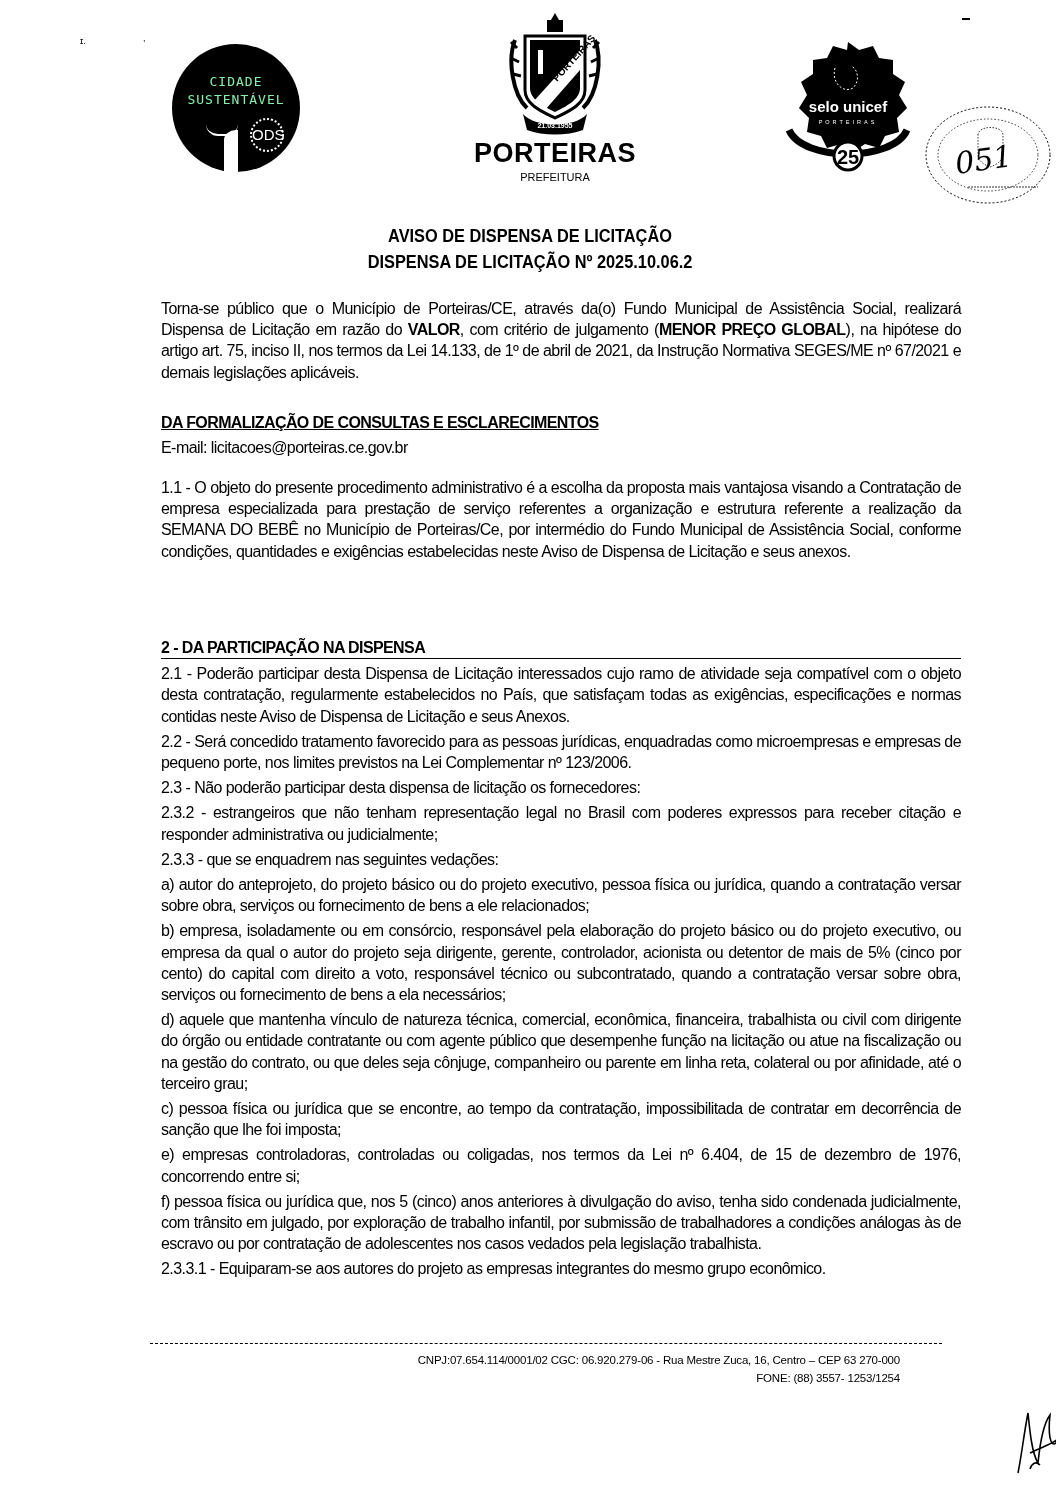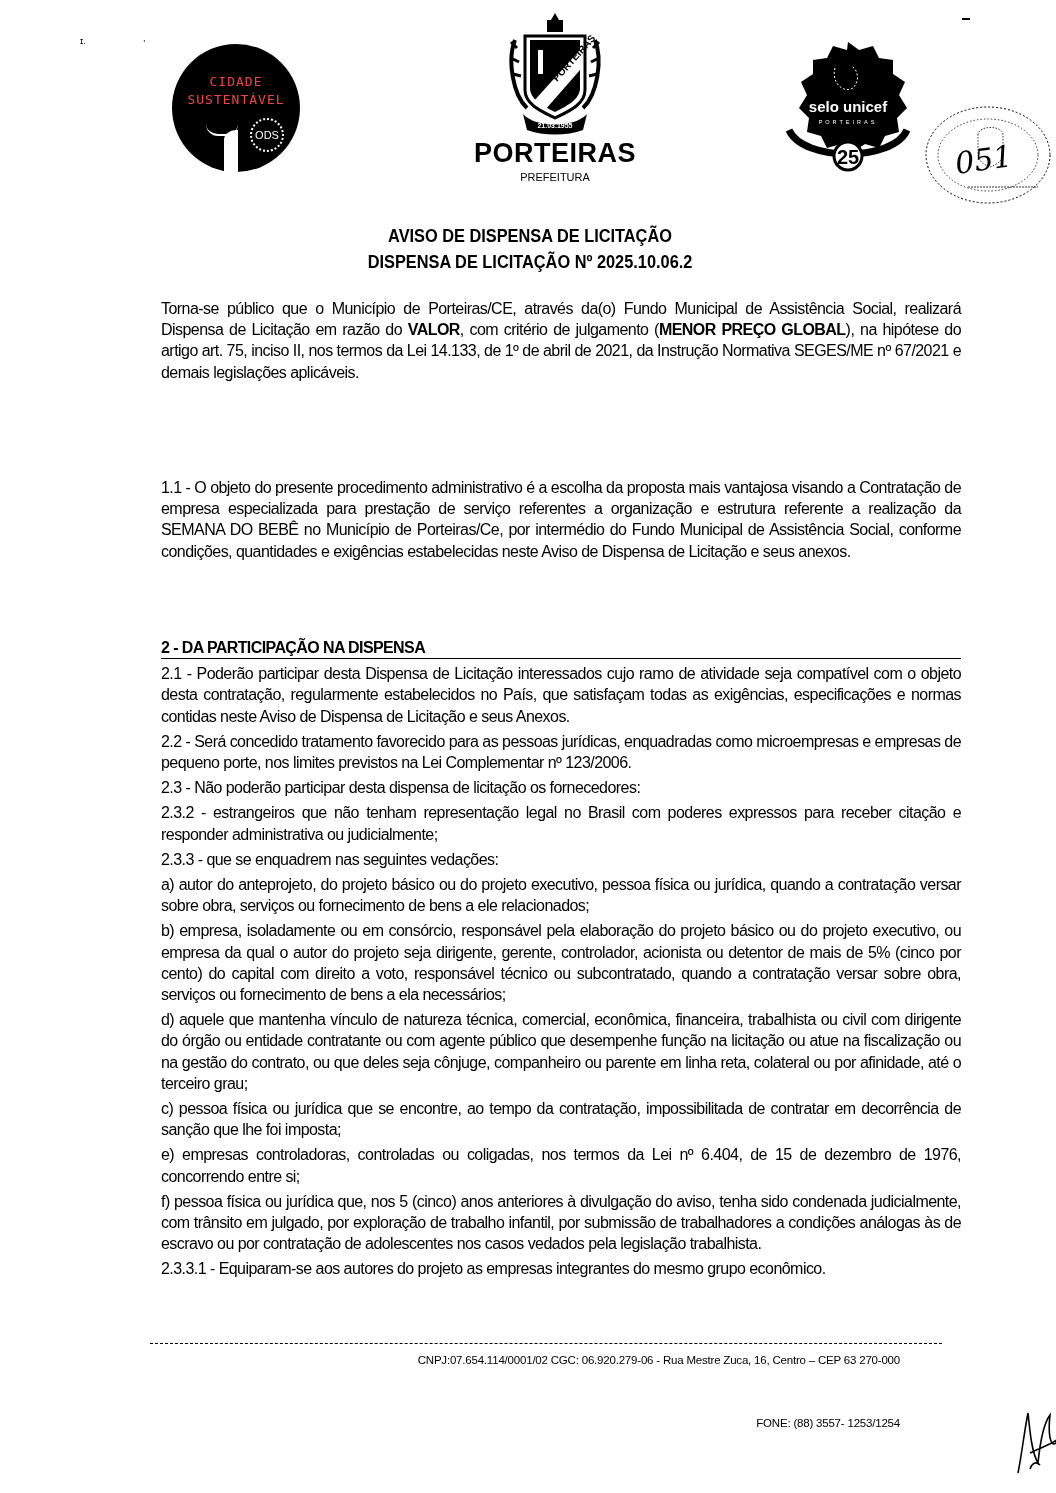--- a/index.html
+++ b/index.html
@@ -7,36 +7,36 @@
     width: 1056px; height: 1493px; position: relative; overflow: hidden;
     font-family: "Liberation Sans", sans-serif; color: #000;
   }
   .abs { position: absolute; }
   
   .logo-left {
     left: 172px; top: 44px; width: 128px; height: 128px; border-radius: 50%;
     background: #000;
   }
   .logo-left .t1, .logo-left .t2 {
-    position: absolute; left: 0; width: 100%; text-align: center; color: #ef4444;
+    position: absolute; left: 0; width: 100%; text-align: center; color: #86efac;
     font-size: 13px; letter-spacing: 1px; font-family: "DejaVu Sans Mono", monospace;
   }
   .logo-left .t1 { top: 30px; }
   .logo-left .t2 { top: 48px; }
   .logo-left .stem {
     position: absolute; left: 52px; top: 86px; width: 14px; height: 44px; background: #fff;
     border-top-left-radius: 12px 10px;
   }
   .logo-left .stem:before {
     content: ""; position: absolute; left: -18px; top: -6px; width: 32px; height: 10px;
     border-bottom: 2px solid #fff; border-radius: 0 0 20px 20px;
   }
   .logo-left .seal {
     position: absolute; left: 78px; top: 74px; width: 30px; height: 30px; border-radius: 50%;
-    border: 2px dotted #fff; color: #fff; font-size: 11px; text-align: center; line-height: 30px;
+    border: 2px dotted #fff; color: #fff; font-size: 15px; text-align: center; line-height: 30px;
   }
 
   .crest { left: 505px; top: 10px; width: 100px; height: 125px; }
   .brand-title {
     left: 440px; top: 138px; width: 230px; text-align: center;
     font-weight: bold; font-size: 27px; letter-spacing: 0.5px;
   }
   .brand-sub {
     left: 440px; top: 171px; width: 230px; text-align: center; font-size: 11px;
   }
@@ -69,21 +69,21 @@
   .text b { font-weight: bold; }
   .sec-head { font-weight: bold; font-size: 16px; letter-spacing: -0.6px; }
   .u { text-decoration: underline; }
   .rule { border-bottom: 1.5px solid #000; }
 
   .footer-rule { left: 150px; top: 1343px; width: 792px; height: 0; border-top: 1.5px dashed #000; }
   .footer {
     left: 200px; width: 700px; text-align: right; font-size: 11.5px; letter-spacing: -0.2px;
   }
   .foot1 { top: 1354px; }
-  .foot2 { top: 1417px; }
+  .foot2 { top: 1372px; }
   .signature { left: 1010px; top: 1393px; width: 80px; height: 90px; }
 </style>
 </head>
 <body>
 
 <div class="abs speck1">ɪ.</div>
 <div class="abs speck2">,</div>
 <div class="abs corner-dash"></div>
 
 <div class="abs logo-left">
@@ -129,20 +129,22 @@
 <div class="abs stamp-number">051</div>
 
 <div class="abs doc-title title1">AVISO DE DISPENSA DE LICITAÇÃO</div>
 <div class="abs doc-title title2">DISPENSA DE LICITAÇÃO Nº 2025.10.06.2</div>
 
 <div class="abs text" style="top:294px;">
   <p><span>Torna-se público que o Município de Porteiras/CE, através da(o) Fundo Municipal de Assistência Social, realizará Dispensa de Licitação em razão do </span><b>VALOR</b><span>, com critério de julgamento (</span><b>MENOR PREÇO GLOBAL</b><span>), na hipótese do artigo art. 75, inciso II, nos termos da Lei 14.133, de 1º de abril de 2021, da Instrução Normativa SEGES/ME nº 67/2021 e demais legislações aplicáveis.</span></p>
 </div>
 
 <div class="abs text" style="top:408px;">
+  <p class="sec-head u">DA FORMALIZAÇÃO DE CONSULTAS E ESCLARECIMENTOS</p>
+  <p>E-mail: licitacoes@porteiras.ce.gov.br</p>
 </div>
 
 <div class="abs text" style="top:473px;">
   <p>1.1 - O objeto do presente procedimento administrativo é a escolha da proposta mais vantajosa visando a Contratação de empresa especializada para prestação de serviço referentes a organização e estrutura referente a realização da SEMANA DO BEBÊ no Município de Porteiras/Ce, por intermédio do Fundo Municipal de Assistência Social, conforme condições, quantidades e exigências estabelecidas neste Aviso de Dispensa de Licitação e seus anexos.</p>
 </div>
 
 <div class="abs text" style="top:633px;">
   <p class="sec-head rule">2 - DA PARTICIPAÇÃO NA DISPENSA</p>
   <p>2.1 - Poderão participar desta Dispensa de Licitação interessados cujo ramo de atividade seja compatível com o objeto desta contratação, regularmente estabelecidos no País, que satisfaçam todas as exigências, especificações e normas contidas neste Aviso de Dispensa de Licitação e seus Anexos.</p>
   <p>2.2 - Será concedido tratamento favorecido para as pessoas jurídicas, enquadradas como microempresas e empresas de pequeno porte, nos limites previstos na Lei Complementar nº 123/2006.</p>

